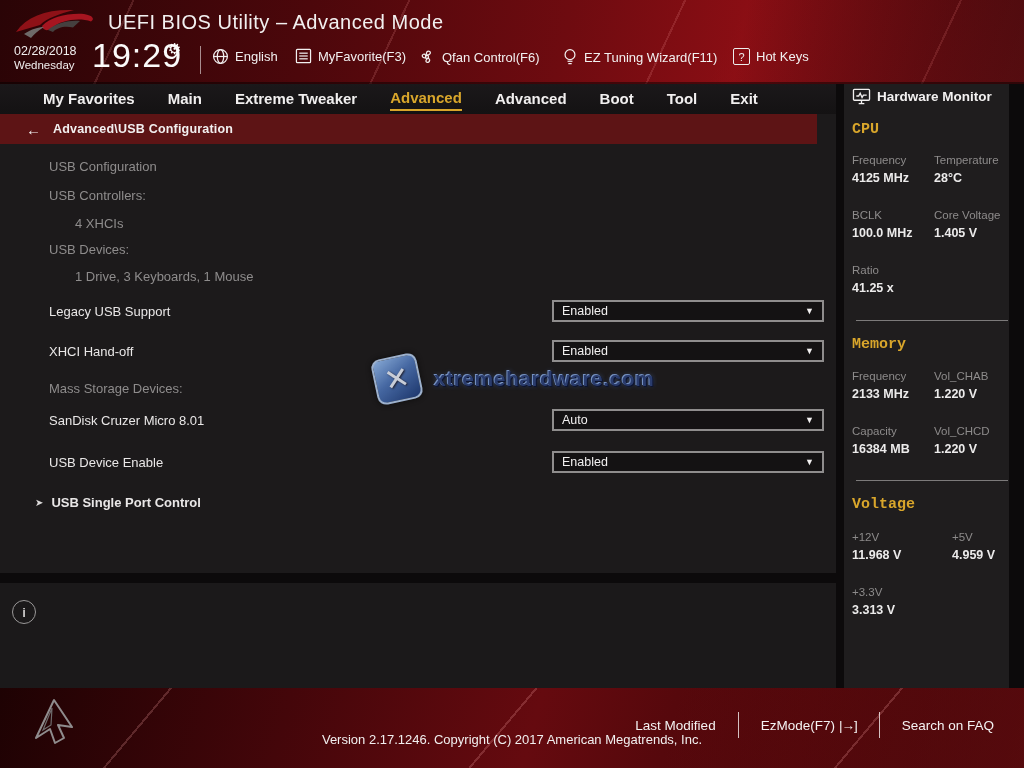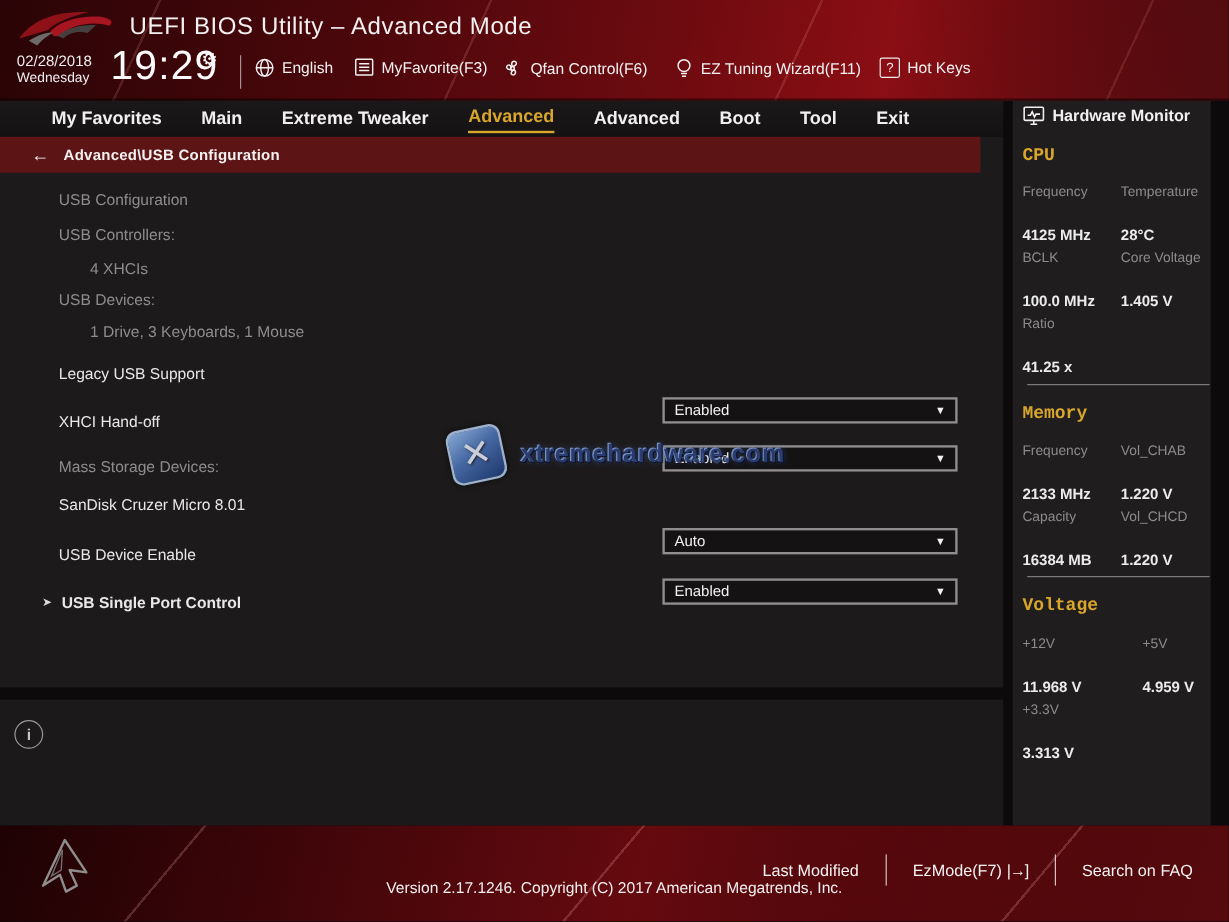--- a/index.html
+++ b/index.html
@@ -45,23 +45,23 @@
   .main-panel { position:absolute; left:0; top:114px; width:836px; height:459px; background:#1c1a1b; }
   .breadcrumb {
     position:absolute; left:0; top:0; width:817px; height:30px;
     background:#5d1415; display:flex; align-items:center; color:#f2f0f0;
   }
   .bc-arrow { margin-left:26px; font-size:15px; cursor:default; }
   .bc-text { margin-left:12px; font-size:12.5px; font-weight:700; letter-spacing:.2px; }
   .g-label { position:absolute; font-size:13px; color:#8e8c8c; white-space:nowrap; }
   .w-label { position:absolute; font-size:13px; color:#e9e7e7; white-space:nowrap; }
   .dropdown {
-    position:absolute; left:552px; width:246px; height:22px;
+    position:absolute; left:552px; width:272px; height:22px;
     background:#141213; border:2px solid #8f8d8d;
-    display:flex; align-items:center; color:#f2f0f0; cursor:default;margin-top:31px;
+    display:flex; align-items:center; color:#f2f0f0; cursor:default;
   }
   .dd-value { margin-left:8px; font-size:12.5px; flex:1; }
   .dd-caret { margin-right:8px; font-size:9px; color:#f2f0f0; }
   .submenu-row { position:absolute; left:35px; top:495px; display:flex; align-items:center; gap:8px; cursor:default; }
   .submenu-arrow { font-size:10px; color:#dcdada; }
   .submenu-text { font-size:13px; color:#e9e7e7; font-weight:600; }
 
   
   .watermark { position:absolute; left:374px; top:356px; display:flex; align-items:center; gap:14px; opacity:.92; pointer-events:none; }
   .wm-icon {
@@ -84,21 +84,21 @@
     display:flex; align-items:center; justify-content:center;
     color:#c9c7c7; font-size:13px; font-weight:600;
   }
 
   
   .sidebar { position:absolute; left:844px; top:84px; width:165px; height:604px; background:#1f1d1e; }
   .hm-header { position:absolute; left:8px; top:4px; display:flex; align-items:center; gap:6px; color:#f2f0f0; font-size:13.5px; font-weight:600; }
   .hm-section-title { position:absolute; left:8px; font-size:15px; font-weight:600; color:#d9a62b;font-family:Liberation Mono, monospace; }
   .hm-pair { position:absolute; line-height:1.15; }
   .hm-pair .l { font-size:11.5px; color:#8d8b8b; white-space:nowrap; }
-  .hm-pair .v { font-size:12.5px; color:#ecebeb; font-weight:600; margin-top:22px; white-space:nowrap; }
+  .hm-pair .v { font-size:12.5px; color:#ecebeb; font-weight:600; margin-top:4px; white-space:nowrap; }
   .hm-divider { position:absolute; left:12px; width:152px; height:1px; background:#7c7a7a; }
 
   
   .footer {
     position:absolute; left:0; top:688px; width:1024px; height:80px;
     background:
       repeating-linear-gradient(130deg, transparent 0 130px, rgba(255,170,170,.22) 130px 132px, transparent 132px 280px),
       linear-gradient(285deg, rgba(160,20,26,.4) 0%, rgba(60,6,9,0) 35%),
       linear-gradient(105deg, #1e0203 0%, #44060a 28%, #650a0f 52%, #470609 78%, #240304 100%);
   }

